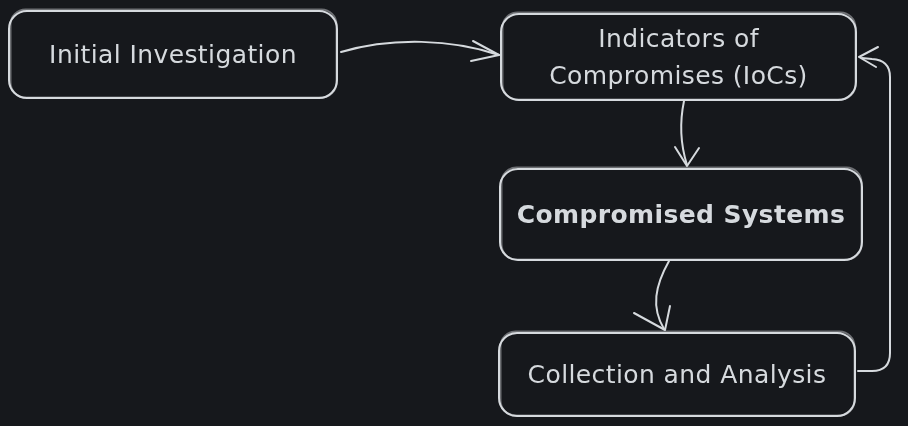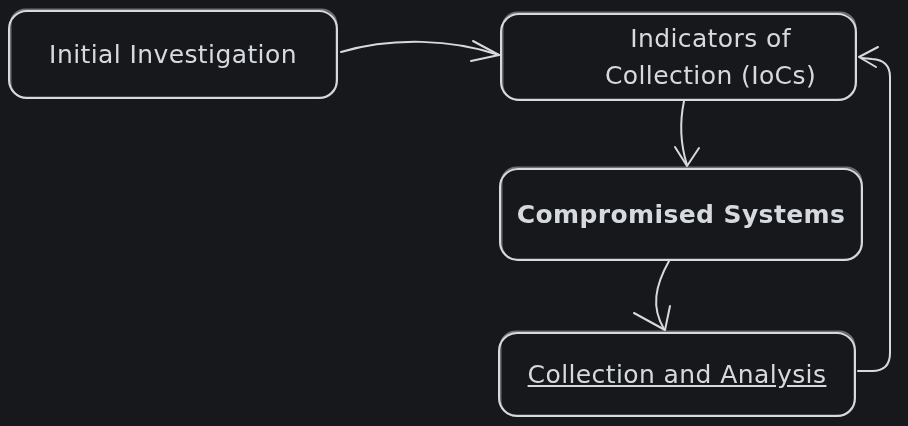--- a/index.html
+++ b/index.html
@@ -85,26 +85,26 @@
     <g>
       <path class="shape" d="M 858 371 L 872 371 Q 890 371 890 353 L 890 77 Q 890 60 872 59 L 862 58"></path>
       <path class="shape" d="M 878 47 L 859 57 L 876 67"></path>
     </g>
   </svg>
 
   <div class="node-label" style="left:9px; top:11px; width:328px; height:87px;">
     <span>Initial Investigation</span>
   </div>
 
-  <div class="node-label" style="left:501px; top:14px; width:355px; height:86px;padding-left:32px;">
+  <div class="node-label" style="left:501px; top:14px; width:355px; height:86px;">
     <span>Indicators of</span>
-    <span>Collection (IoCs)</span>
+    <span>Compromises (IoCs)</span>
   </div>
 
   <div class="node-label" style="left:500px; top:169px; width:362px; height:91px;font-weight:bold;">
     <span>Compromised Systems</span>
   </div>
 
-  <div class="node-label" style="left:499px; top:333px; width:356px; height:83px;text-decoration:underline;">
+  <div class="node-label" style="left:499px; top:333px; width:356px; height:83px;">
     <span>Collection and Analysis</span>
   </div>
 
 </div>
 
 </body></html>

